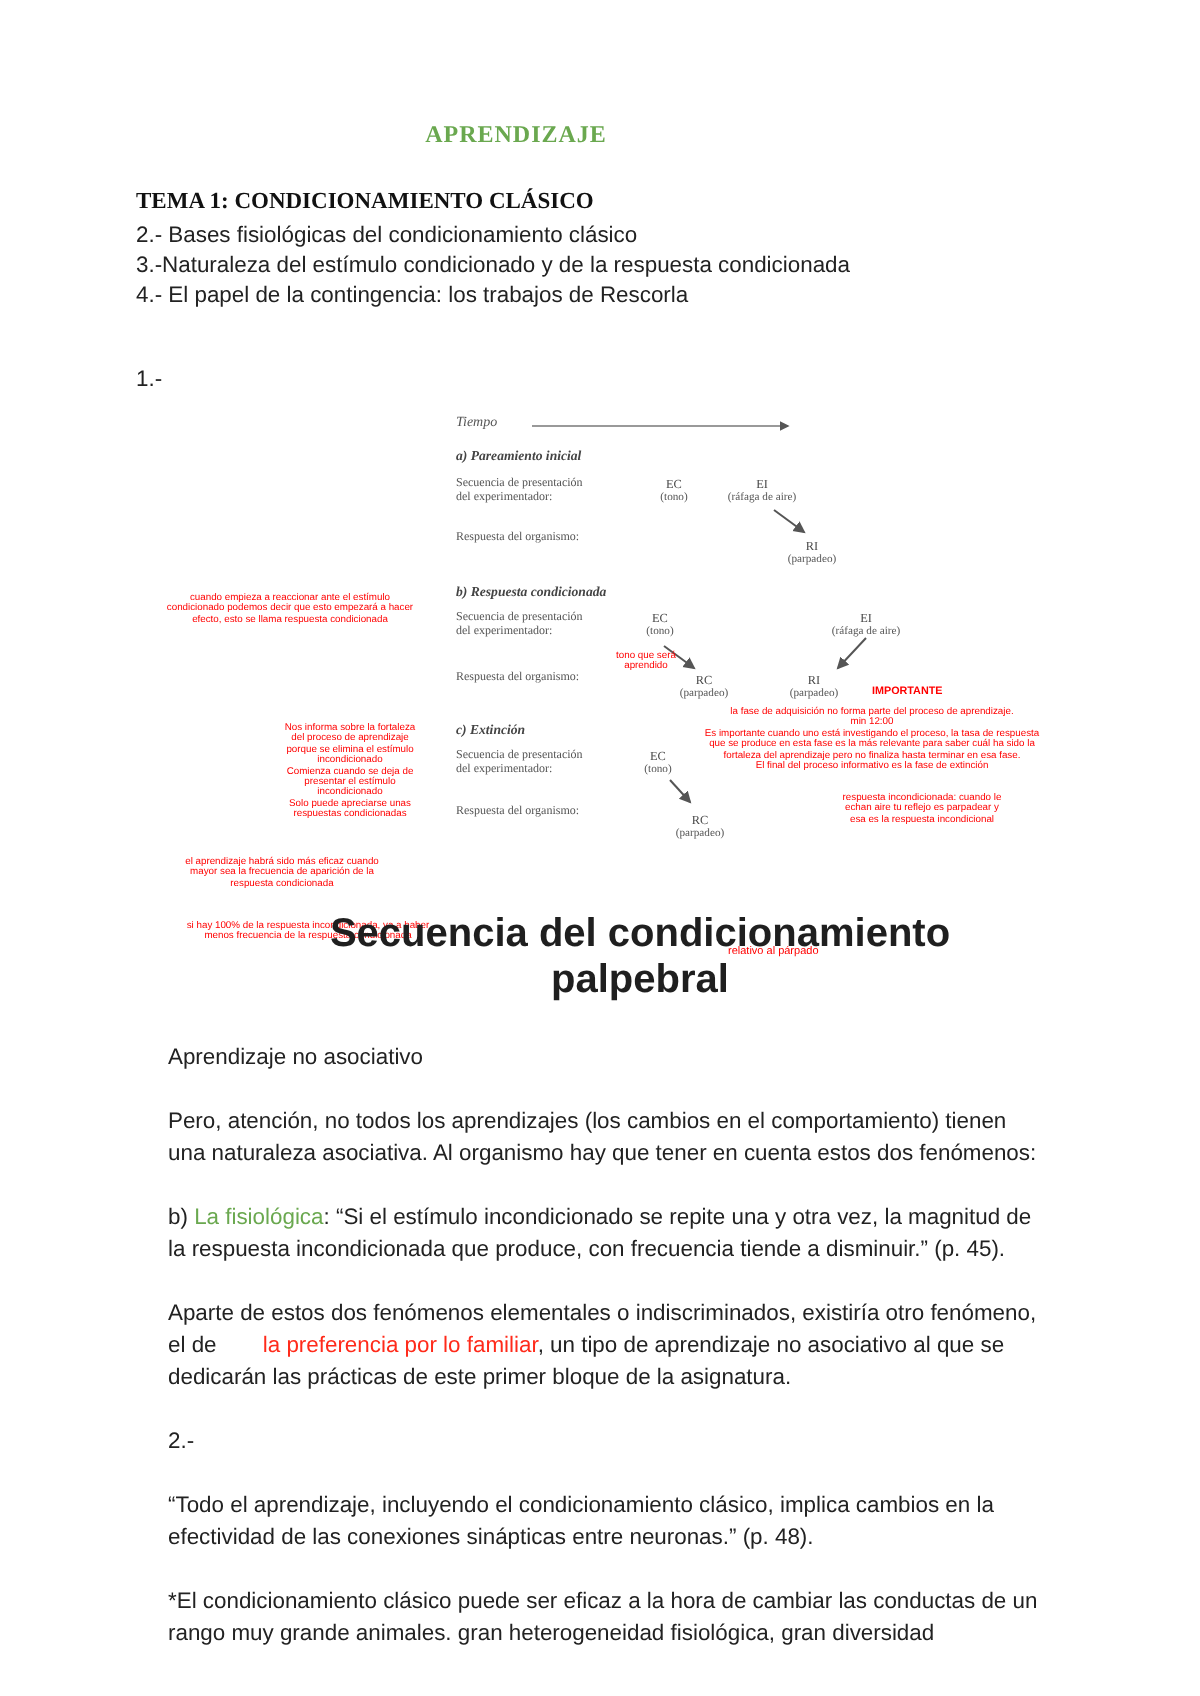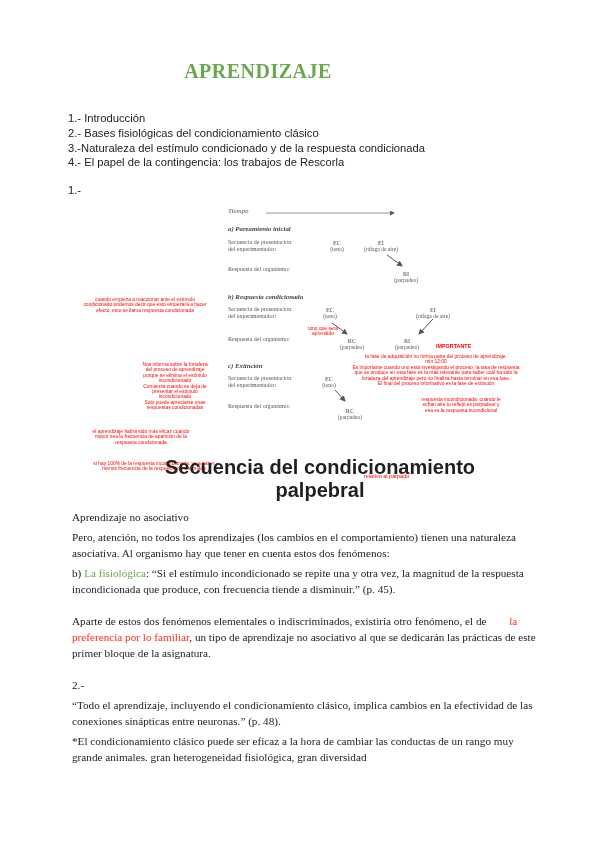--- a/index.html
+++ b/index.html
@@ -2,21 +2,21 @@
 <html style="--green: #6aa84f; --red: #ff0000; --red-term: #ff2a1a;"><head>
 <meta charset="utf-8">
 <style>
   html,body{margin:0;padding:0;background:#ffffff;}
   .page{position:relative;width:600px;height:848px;background:#fff;overflow:hidden;
         font-family:"Liberation Sans",sans-serif;color:#1a1a1a;}
   .ml{white-space:pre-line;}
 
   
   .doc-title{position:absolute;top:60px;left:0;width:516px;text-align:center;
-    font-family:"Liberation Serif",serif;font-weight:bold;font-size:20px;
+    font-family:"Liberation Serif",serif;font-weight:bold;font-size:12px;
     color:var(--green,#6aa84f);letter-spacing:.5px;}
   .tema-heading{position:absolute;top:95px;left:68px;
     font-family:"Liberation Serif",serif;font-weight:bold;font-size:11.5px;color:#111;}
   .outline{position:absolute;top:111px;left:68px;font-size:11.2px;line-height:14.8px;color:#222;}
   .point-label{position:absolute;left:68px;font-size:11.2px;color:#222;}
 
   
   .figure{position:absolute;top:205px;left:0;width:600px;height:288px;
     font-family:"Liberation Serif",serif;color:#4a4a4a;}
   .fig-svg{position:absolute;top:0;left:0;}
@@ -31,34 +31,34 @@
   .red-note.b-important{font-weight:bold;font-size:5.4px;}
   .caption{top:251px;left:140px;width:360px;text-align:center;
     font-family:"Liberation Sans",sans-serif;font-weight:600;font-size:20px;
     line-height:23px;color:#1f1f1f;}
   .caption-note{top:268px;left:364px;font-family:"Liberation Sans",sans-serif;
     font-size:5.5px;color:var(--red,#ff0000);}
 
   
   .body-text{position:absolute;top:505px;left:68px;width:472px;
     font-size:11.2px;line-height:16px;color:#222;}
-  .body-text p{margin:4px;font-family:Liberation Serif, serif;}
+  .body-text p{margin:16px;}
   .body-text p.gap{margin-top:16px;}
   .term-green{color:var(--green,#6aa84f);}
   .term-red{color:var(--red-term,#ff2a1a);padding-left:20px;}
 </style>
 </head>
 <body>
 
 <div class="page">
 
   <div class="doc-title">APRENDIZAJE</div>
+  <div class="tema-heading">TEMA 1: CONDICIONAMIENTO CLÁSICO</div>
 
   <div class="outline">
-    <div>1.- Introducción</div>
     <div>2.- Bases fisiológicas del condicionamiento clásico</div>
     <div>3.-Naturaleza del estímulo condicionado y de la respuesta condicionada</div>
     <div>4.- El papel de la contingencia: los trabajos de Rescorla</div>
   </div>
 
   <div class="point-label" style="top:184px;">1.-</div>
 
   <div class="figure">
 
     <svg class="fig-svg" width="600" height="288" viewBox="0 0 600 288">

